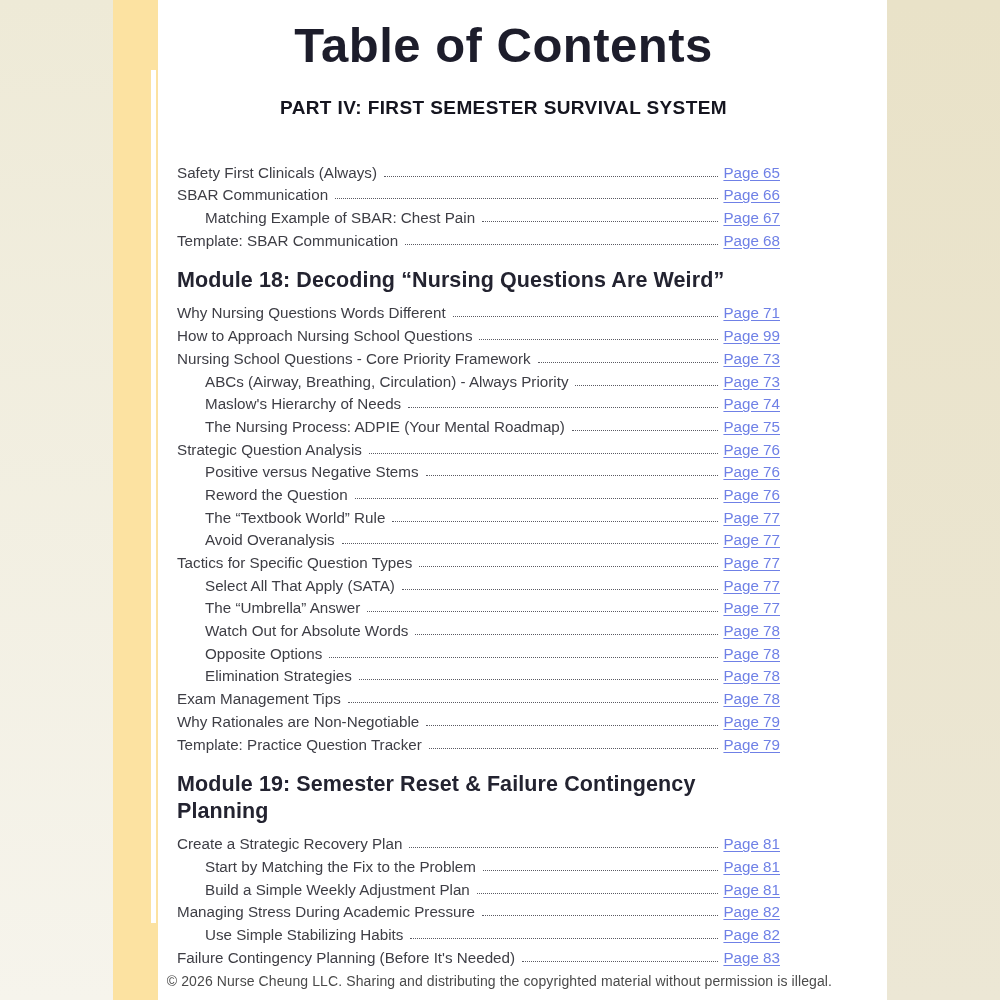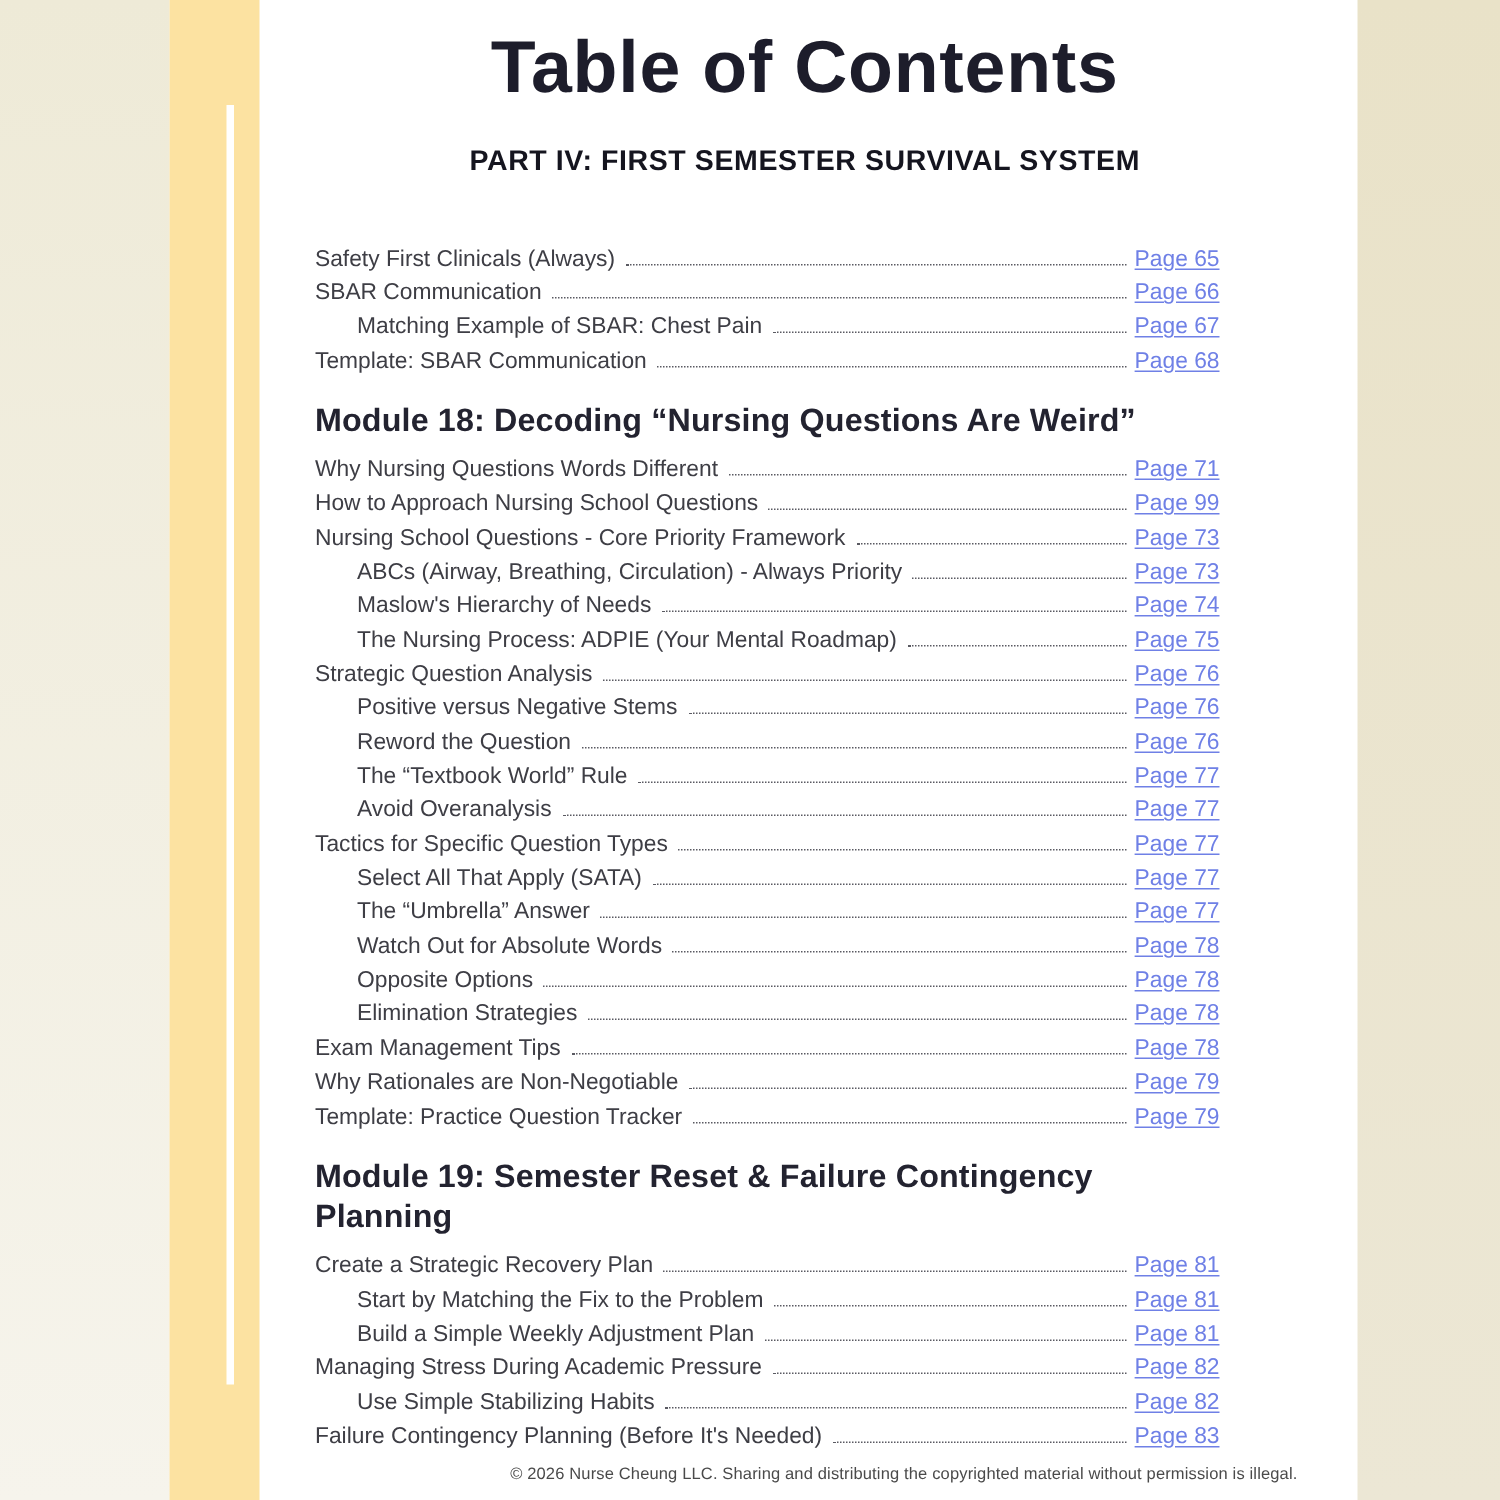--- a/index.html
+++ b/index.html
@@ -11,40 +11,40 @@
   html,body{width:1000px;height:1000px;overflow:hidden;}
   body{font-family:"Liberation Sans","DejaVu Sans",sans-serif;position:relative;background:#fff;}
 
   .bg-left{position:absolute;left:0;top:0;width:113px;height:1000px;
     background:linear-gradient(180deg,var(--left-panel) 0%,var(--left-panel-bottom) 100%);}
   .bg-yellow{position:absolute;left:113px;top:0;width:60px;height:1000px;background:var(--yellow);}
   .bg-line{position:absolute;left:151px;top:70px;width:5px;height:853px;background:#ffffff;}
   .bg-right{position:absolute;left:887px;top:0;width:113px;height:1000px;
     background:linear-gradient(180deg,var(--right-panel) 0%,var(--right-panel-bottom) 100%);}
 
-  .page{position:absolute;left:191px;top:0;width:714px;height:1000px;background:#ffffff;
+  .page{position:absolute;left:158px;top:0;width:714px;height:1000px;background:#ffffff;
     padding:0 92px 0 19px;}
 
   h1.title{margin:18px -50px 0 0;text-align:center;font-size:49px;line-height:54px;
     font-weight:600;color:#1d1d2b;letter-spacing:0.5px;}
   h2.part{margin:24px -50px 0 0;text-align:center;font-size:19px;line-height:24px;
     font-weight:700;color:#15151f;letter-spacing:0.4px;}
 
   #sections{margin-top:40px;}
   .module-heading{margin:16px 0 7px 0;font-size:21.5px;line-height:27px;font-weight:700;
     color:var(--heading-text);letter-spacing:0.1px;}
 
   .row{display:flex;align-items:flex-end;height:22.7px;font-size:15.2px;color:var(--body-text);}
   .row .label{white-space:nowrap;line-height:21px;margin-top:12px;}
   .row.indent .label{padding-left:28px;}
   .row .dots{flex:1 1 auto;border-bottom:1.6px dotted var(--dots);margin:0 5px 6px 7px;min-width:12px;}
   .row .plink{white-space:nowrap;line-height:21px;color:var(--link);
     text-decoration:underline;text-underline-offset:2px;}
 
-  .footer{position:absolute;right:40px;bottom:11px;font-size:11px;color:#4a4a4a;letter-spacing:0.1px;}
+  .footer{position:absolute;right:40px;bottom:11px;font-size:14px;color:#4a4a4a;letter-spacing:0.1px;}
 </style>
 </head>
 <body>
 
 <div class="bg-left"></div>
 <div class="bg-yellow"></div>
 <div class="bg-line"></div>
 <div class="bg-right"></div>
 
 <div class="page">

